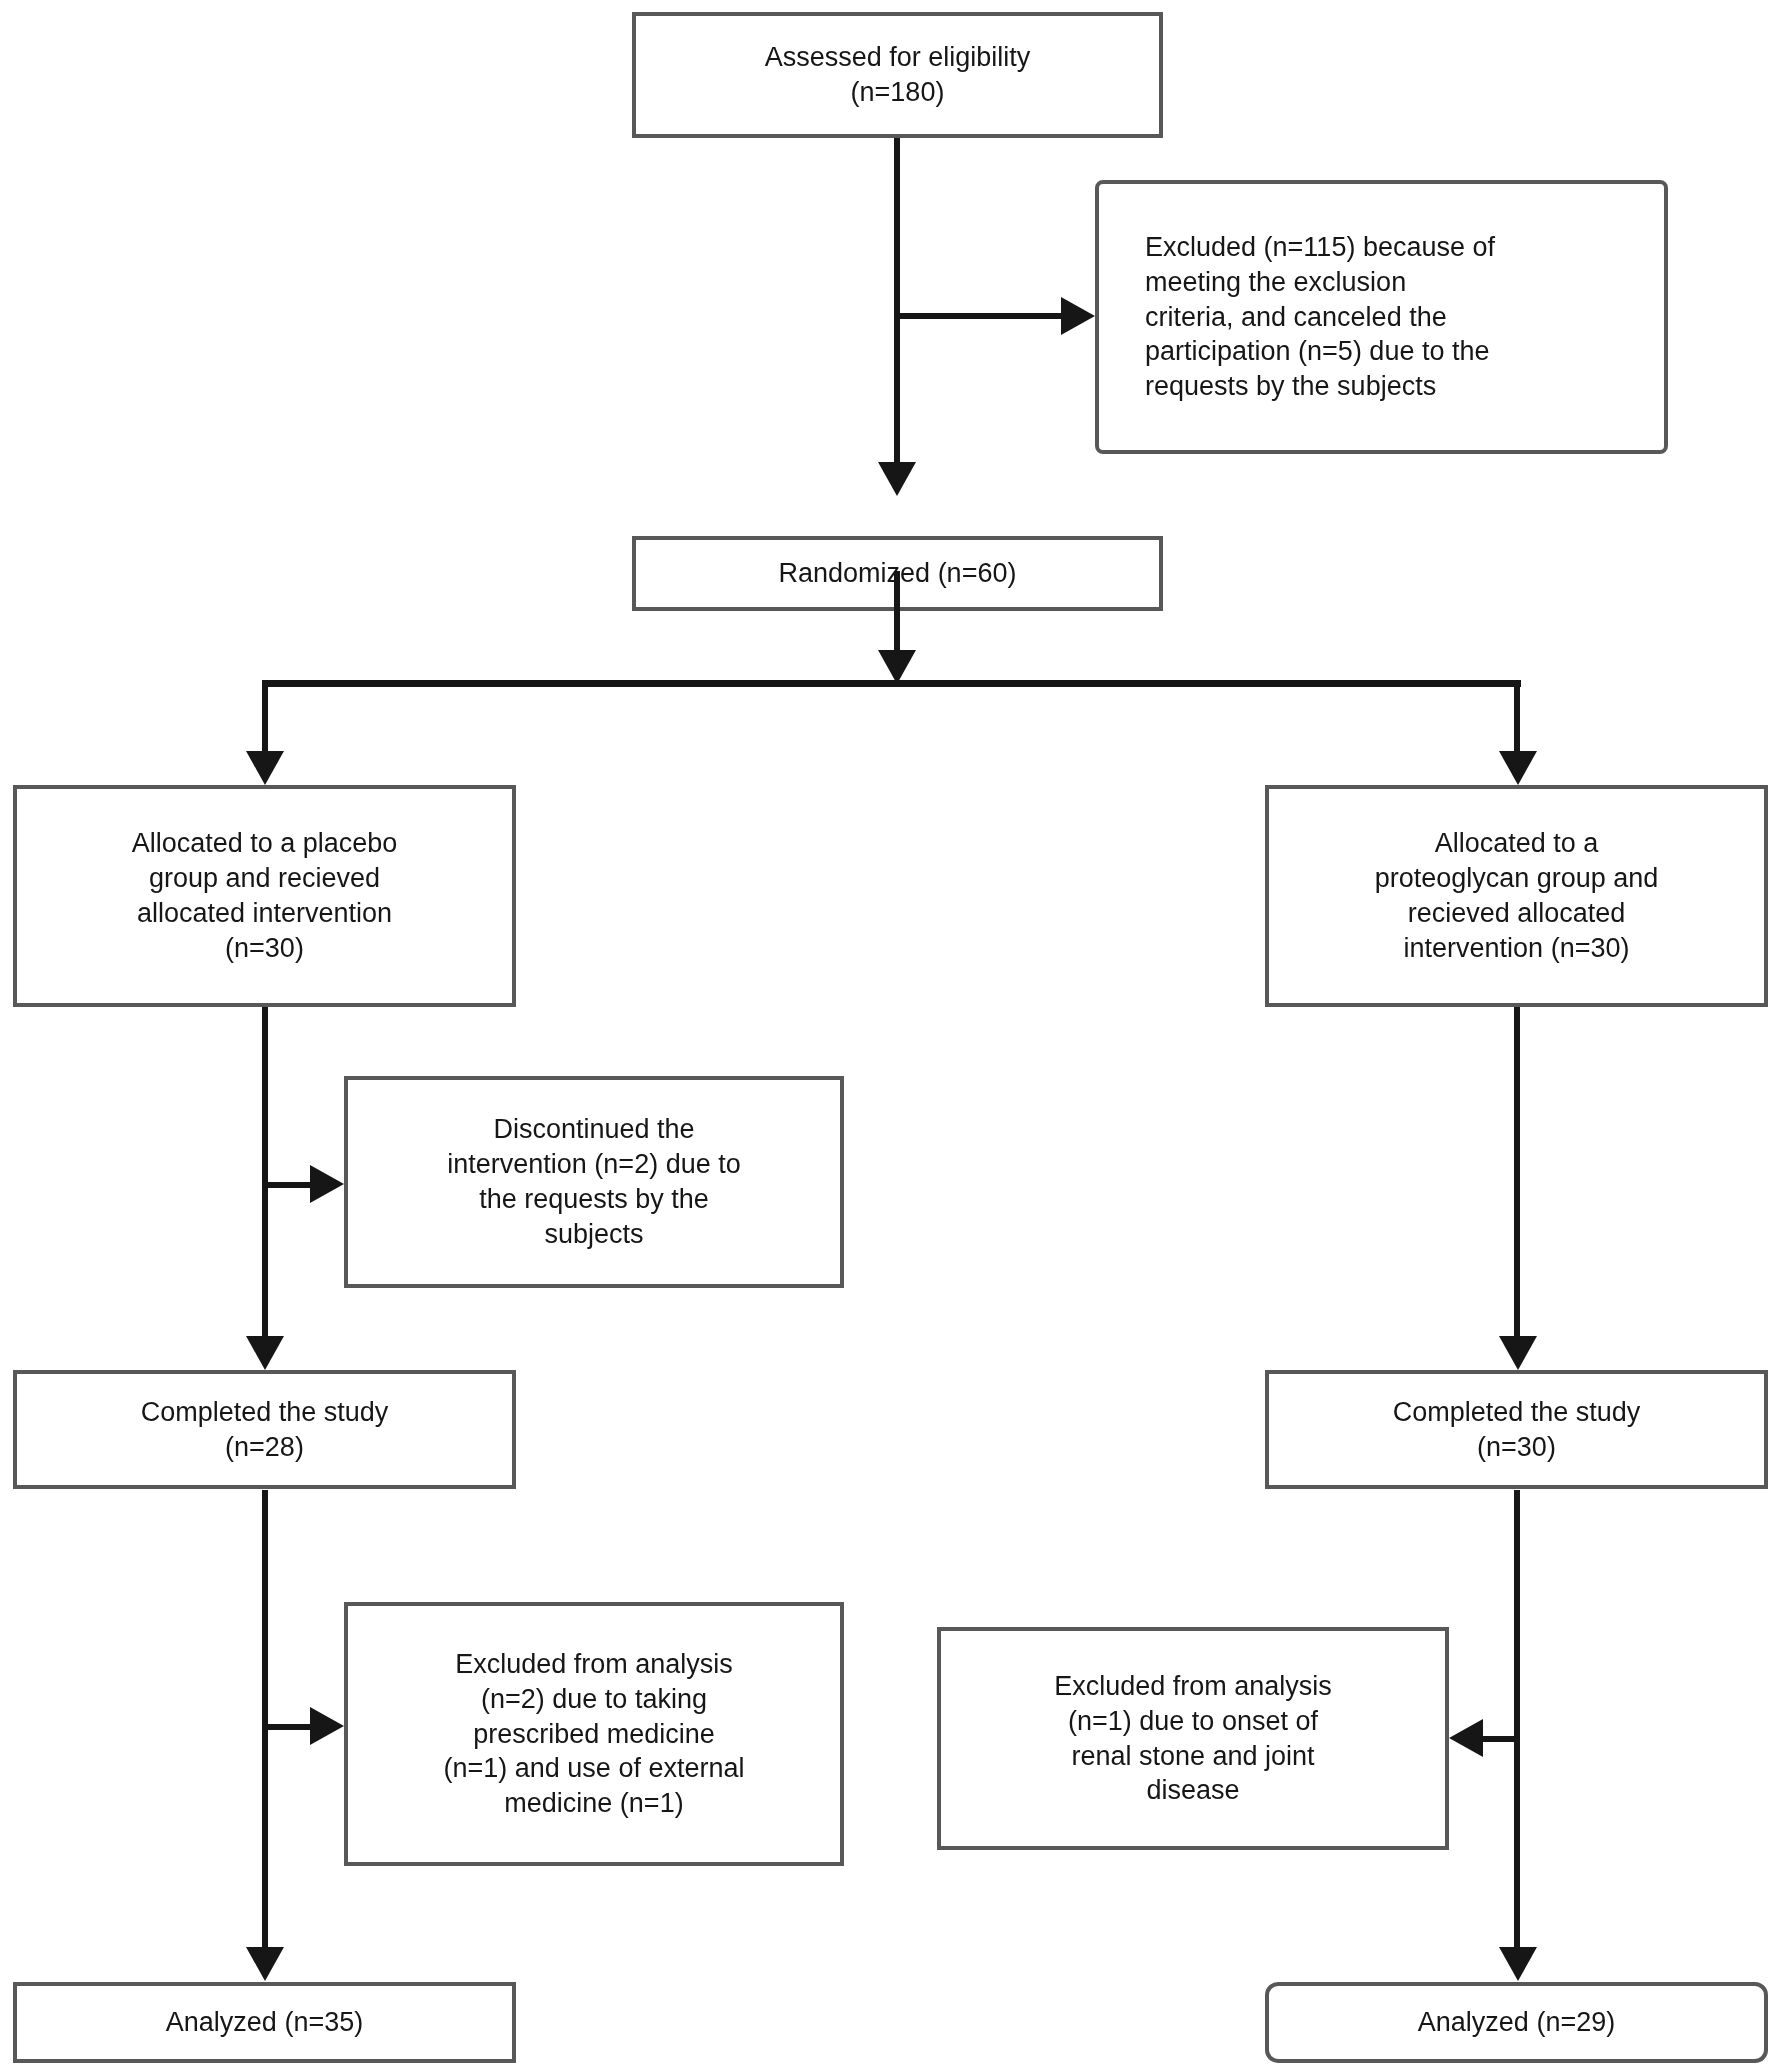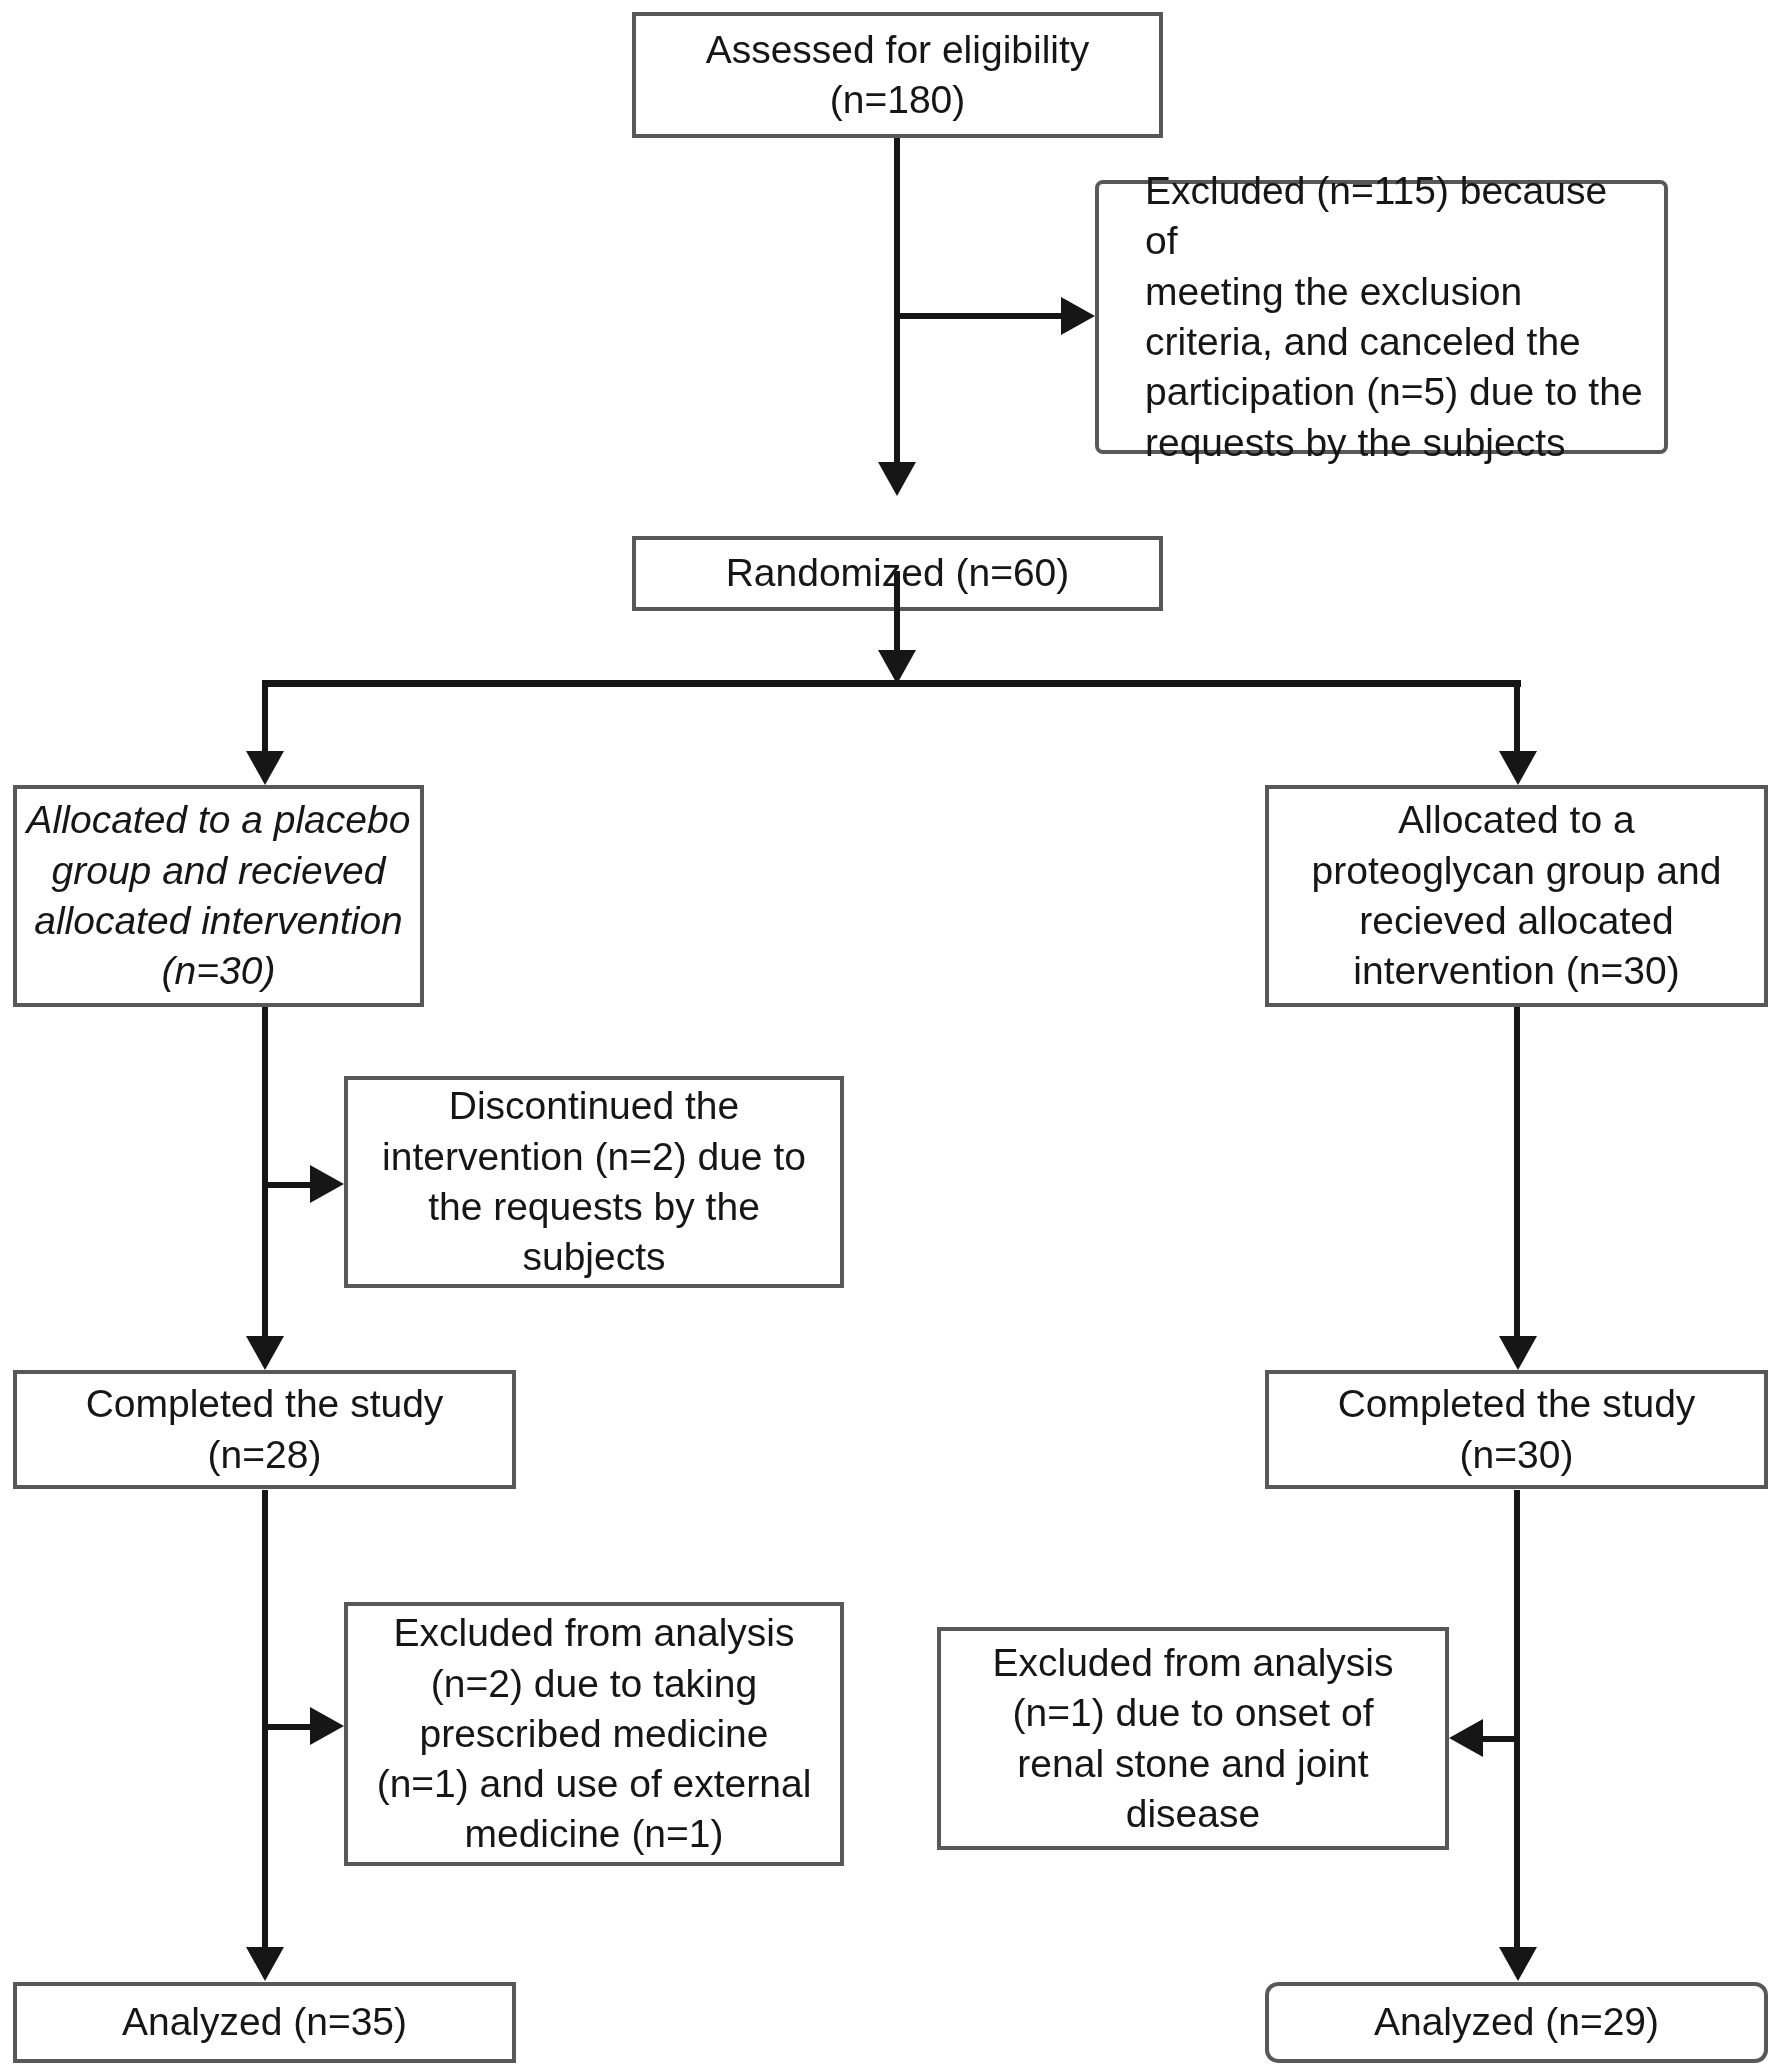--- a/index.html
+++ b/index.html
@@ -14,37 +14,37 @@
   .box {
     position: absolute;
     box-sizing: border-box;
     background: #ffffff;
     border: 4.6px solid #585858;
     color: #161616;
     display: flex;
     align-items: center;
     justify-content: center;
     text-align: center;
-    font-size: 39px;
+    font-size: 27px;
     line-height: 1.29;
   }
   .label { white-space: pre-line; }
   .line { position: absolute; background: #161616; }
   .arrow { position: absolute; width: 0; height: 0; }
   .arrow.down  { border-left: 19px solid transparent; border-right: 19px solid transparent; border-top: 34px solid #161616; }
   .arrow.right { border-top: 19px solid transparent; border-bottom: 19px solid transparent; border-left: 34px solid #161616; }
   .arrow.left  { border-top: 19px solid transparent; border-bottom: 19px solid transparent; border-right: 34px solid #161616; }
 
   
   #b-assessed            { left: 632px;  top: 12px;   width: 531px; height: 126px; }
   #b-excluded-top        { left: 1095px; top: 180px;  width: 573px; height: 274px;
                            justify-content: flex-start; text-align: left;
                            padding-left: 46px; padding-right: 18.4px; border-radius: 8px; }
   #b-randomized          { left: 632px;  top: 496px;  width: 531px; height: 75px; margin-top: 40px; }
-  #b-alloc-placebo       { left: 13px;   top: 785px;  width: 411px; height: 222px; font-style: italic; }
+  #b-alloc-placebo       { left: 13px;   top: 785px;  width: 503px; height: 222px; }
   #b-alloc-proteoglycan  { left: 1265px; top: 785px;  width: 503px; height: 222px; }
   #b-discontinued        { left: 344px;  top: 1076px; width: 500px; height: 212px; }
   #b-completed-placebo   { left: 13px;   top: 1370px; width: 503px; height: 119px; }
   #b-completed-proteo    { left: 1265px; top: 1370px; width: 503px; height: 119px; }
   #b-excl-placebo        { left: 344px;  top: 1602px; width: 500px; height: 264px; }
   #b-excl-proteoglycan   { left: 937px; top: 1627px; width: 512px; height: 223px; }
   #b-analyzed-placebo    { left: 13px;   top: 1982px; width: 503px; height: 81px; }
   #b-analyzed-proteo     { left: 1265px; top: 1982px; width: 503px; height: 81px; border-radius: 13px; }
 
   

